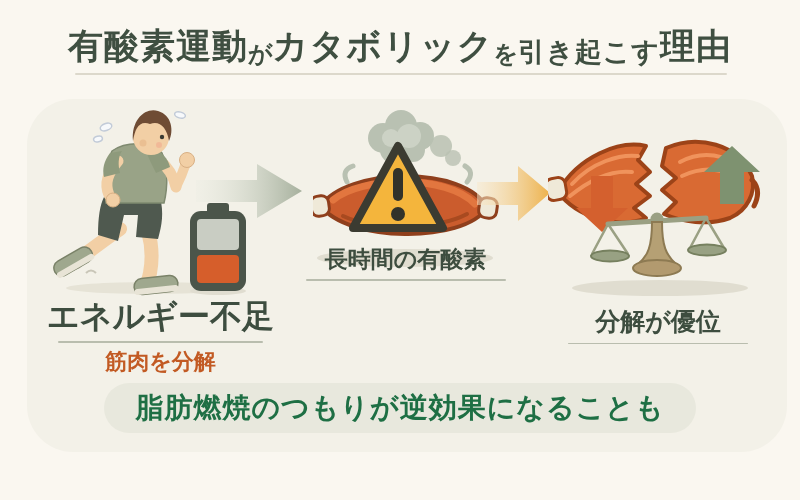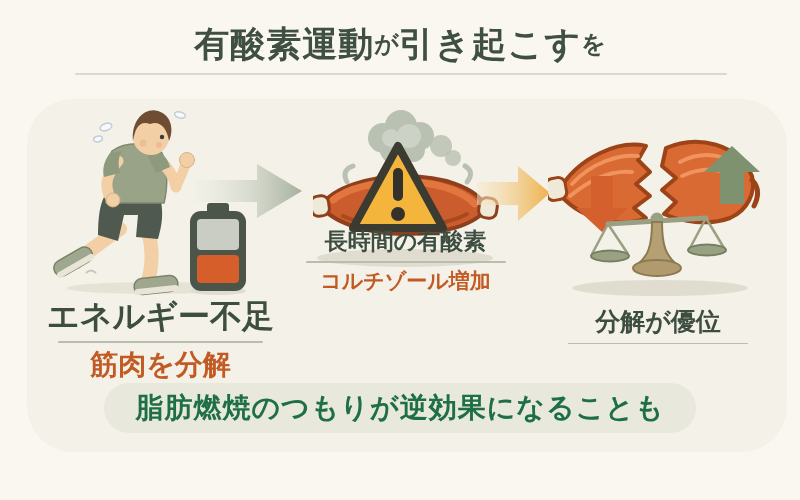--- a/index.html
+++ b/index.html
@@ -18,21 +18,21 @@
   body{
     font-family:"DejaVu Sans","Liberation Sans",sans-serif;
     background:var(--bg);
     position:relative;
   }
   .stage{position:absolute;inset:0;width:800px;height:500px;}
 
   
   .title{
     position:absolute;left:0;top:18px;width:800px;height:52px;
-    display:flex;align-items:center;justify-content:center;
+    display:flex;align-items:flex-end;justify-content:center;
     color:var(--title-green);white-space:nowrap;
   }
   .title .seg-big{font-size:35px;font-weight:800;letter-spacing:1px;}
   .title .seg-small{font-size:24px;font-weight:700;letter-spacing:0;}
   .title .seg-mid{font-size:27px;font-weight:700;letter-spacing:1px;}
   .title-divider{
     position:absolute;left:75px;top:73px;width:652px;height:2px;
     background:var(--divider);border-radius:1px;
   }
 
@@ -51,22 +51,22 @@
   }
   .step-label .lbl-div{
     height:1.5px;background:var(--label-divider);margin:7px auto 7px auto;border-radius:1px;
   }
   .step-label p{
     color:var(--accent-orange);font-weight:800;line-height:1.1;
   }
   .sl-1{left:38px;top:299px;width:245px;}
   .sl-1 h3{font-size:32px;}
   .sl-1 .lbl-div{width:205px;}
-  .sl-1 p{font-size:28px;}
-  .sl-2{left:298px;top:229px;width:215px;}
+  .sl-1 p{font-size:22px;}
+  .sl-2{left:298px;top:247px;width:215px;}
   .sl-2 h3{font-size:23px;}
   .sl-2 .lbl-div{width:200px;}
   .sl-2 p{font-size:21px;}
   .sl-3{left:553px;top:308px;width:210px;}
   .sl-3 h3{font-size:25px;}
   .sl-3 .lbl-div{width:180px;}
   .sl-3 p{font-size:21px;}
 
   
   .footer-pill{
@@ -79,22 +79,24 @@
   }
 </style>
 </head>
 <body>
 
 <div class="stage">
 
   <div class="title">
     <span class="seg-big">有酸素運動</span>
     <span class="seg-small">が</span>
-    <span class="seg-big">引き起こす</span>
+    <span class="seg-big">カタボリック</span>
     <span class="seg-small">を</span>
+    <span class="seg-mid">引き起こす</span>
+    <span class="seg-big">理由</span>
   </div>
   <div class="title-divider"></div>
 
   <div class="panel"></div>
 
   <svg class="icon-abs" style="left:46px;top:103px;" width="200" height="195" viewBox="0 0 200 195">
     <ellipse cx="105" cy="185" rx="85" ry="6" fill="#e6e3d6"></ellipse>
 
     <path d="M22,162 q7,-7 14,0 q-7,7 -14,0" fill="none" stroke="#c9c6b8" stroke-width="2"></path>
     <path d="M40,170 q5,-5 10,0" fill="none" stroke="#c9c6b8" stroke-width="2"></path>
@@ -238,21 +240,20 @@
 
   <div class="step-label sl-1">
     <h3>エネルギー不足</h3>
     <div class="lbl-div"></div>
     <p>筋肉を分解</p>
   </div>
 
   <div class="step-label sl-2">
     <h3>長時間の有酸素</h3>
     <div class="lbl-div"></div>
-    <p>コルチゾール増加</p>
   </div>
 
   <div class="step-label sl-3">
     <h3>分解が優位</h3>
     <div class="lbl-div"></div>
   </div>
 
   <div class="footer-pill">
     <span>脂肪燃焼のつもりが逆効果になることも</span>
   </div>

